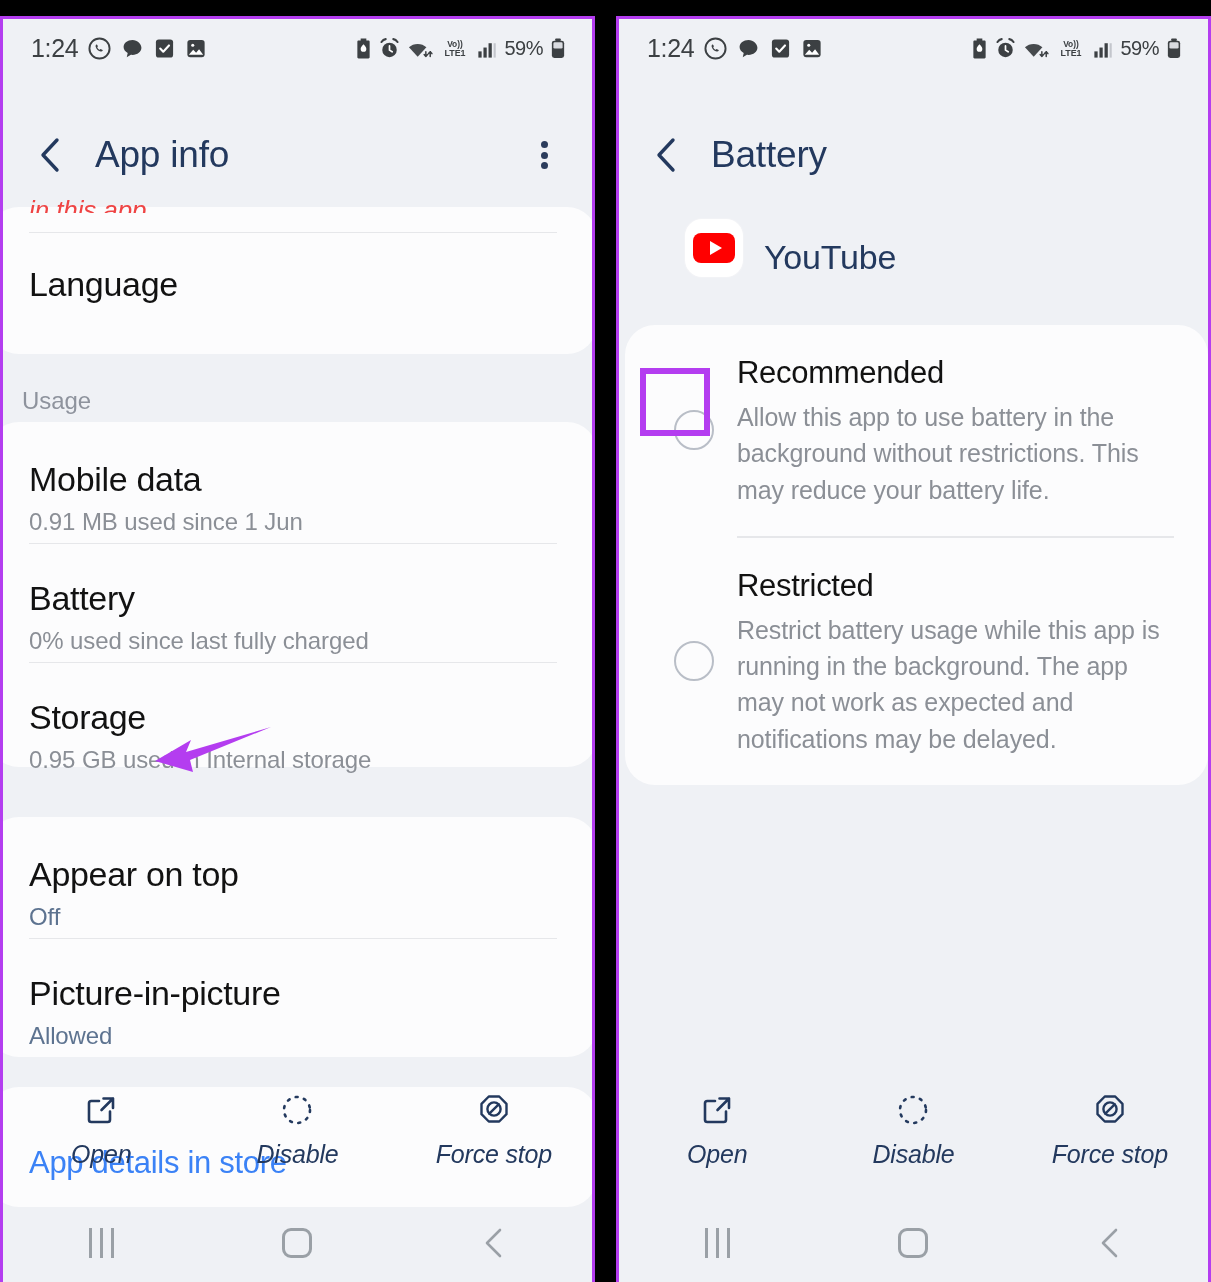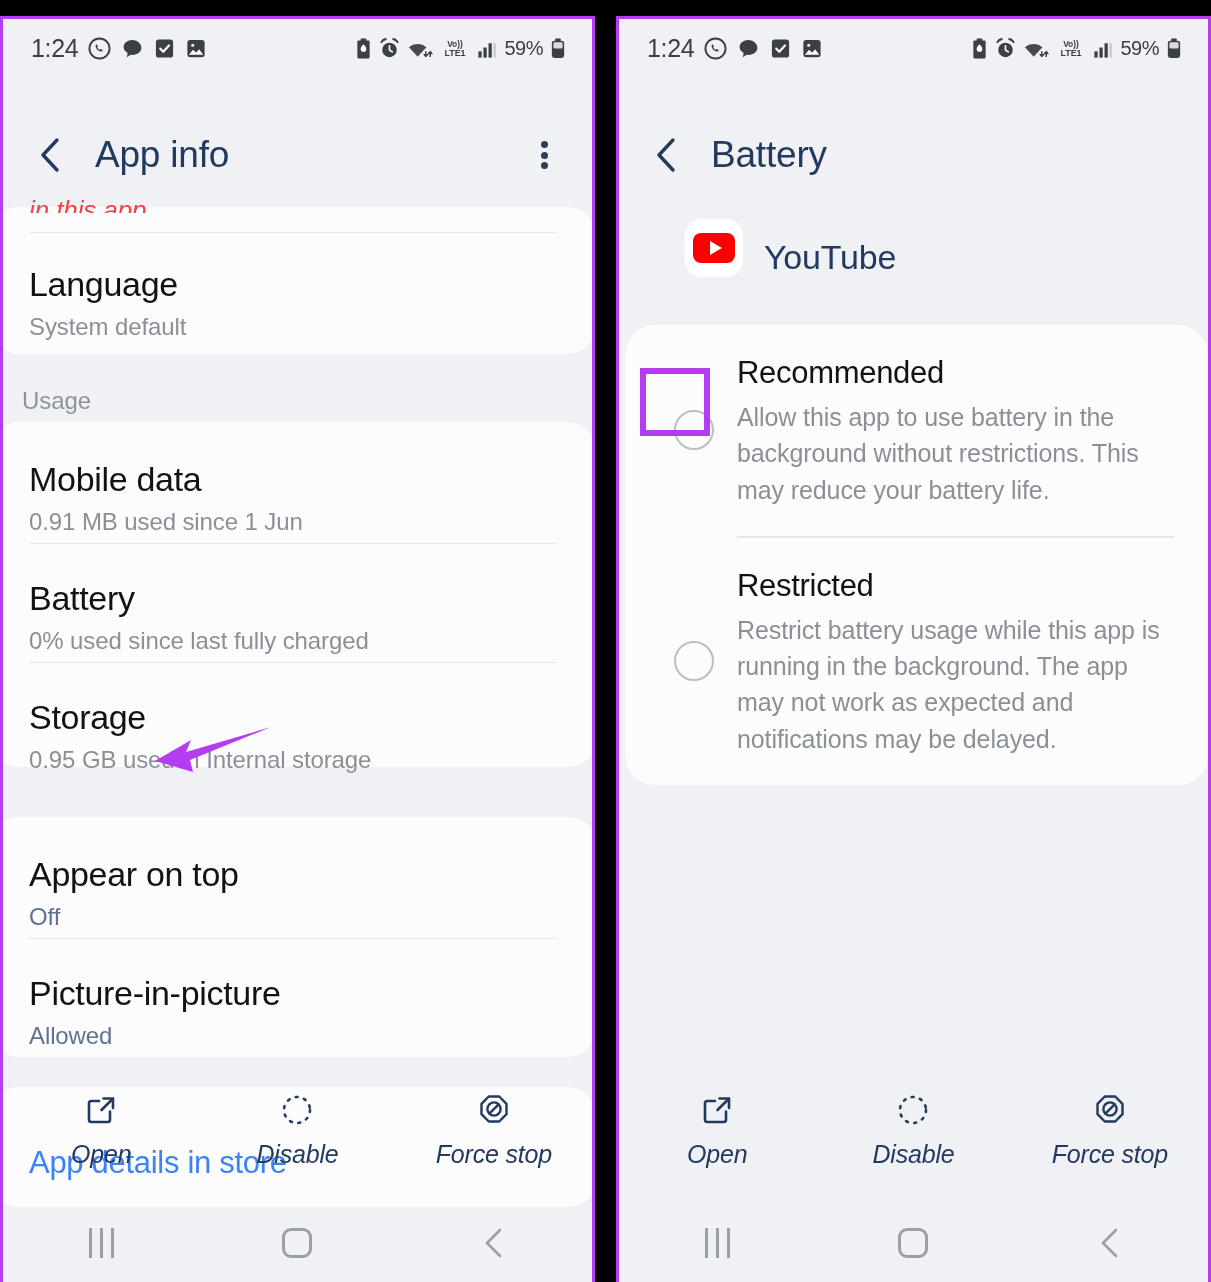--- a/index.html
+++ b/index.html
@@ -274,21 +274,20 @@
       </div>
     </div>
 
     <div class="body">
 
       <div class="card l-card-lang">
         <div class="l-cut-text">in this app</div>
         <div class="divider" style="position:absolute;left:0;right:0;top:25px;"></div>
         <div class="row" style="position:absolute;top:58px;left:0;right:0;">
           <div class="row-title">Language</div>
-          <div class="row-sub">System default</div>
         </div>
       </div>
 
       <div class="section-label l-usage-label">Usage</div>
 
       <div class="card l-card-usage">
         <div class="row" style="position:absolute;top:38px;left:0;right:0;">
           <div class="row-title">Mobile data</div>
           <div class="row-sub">0.91 MB used since 1 Jun</div>
         </div>

